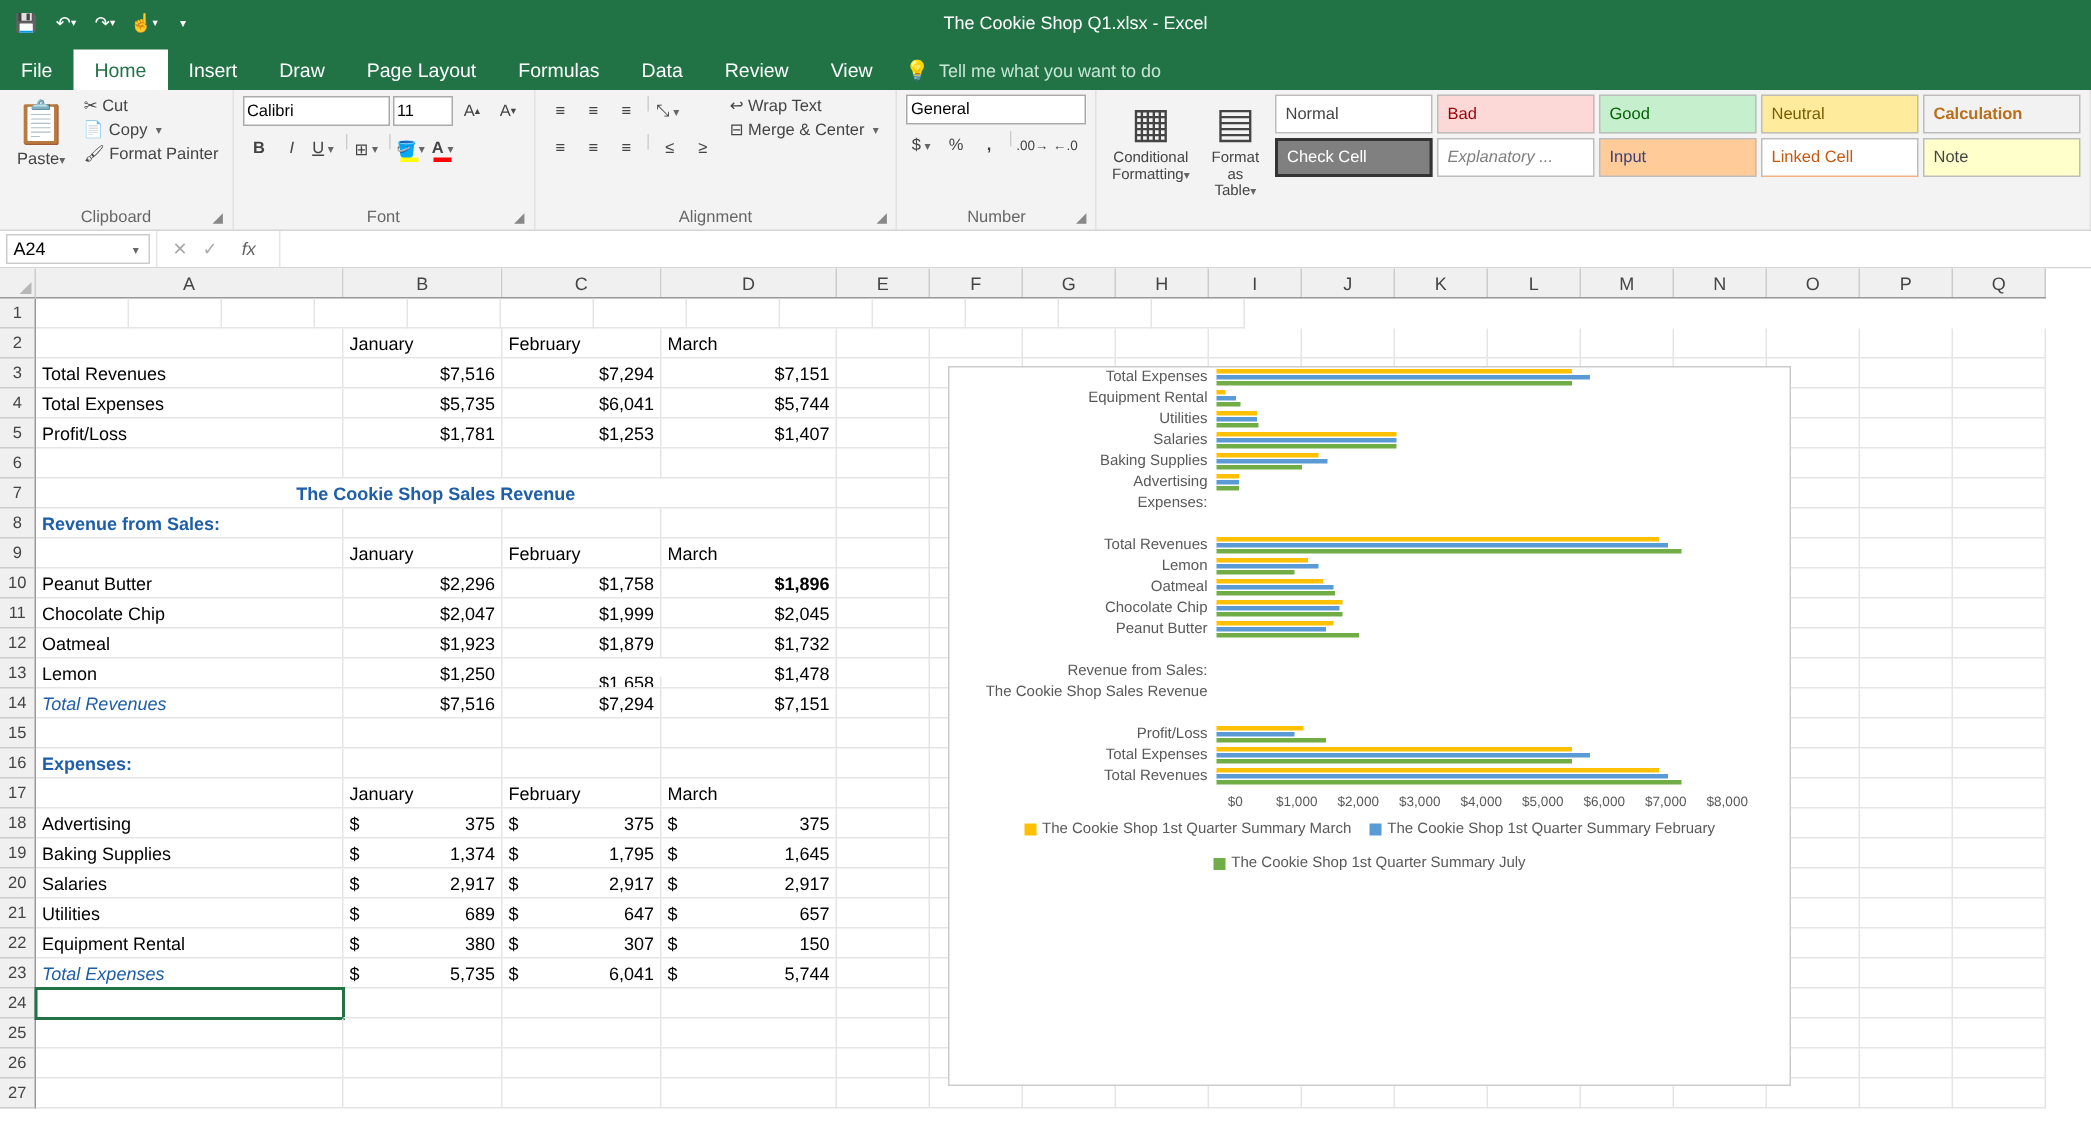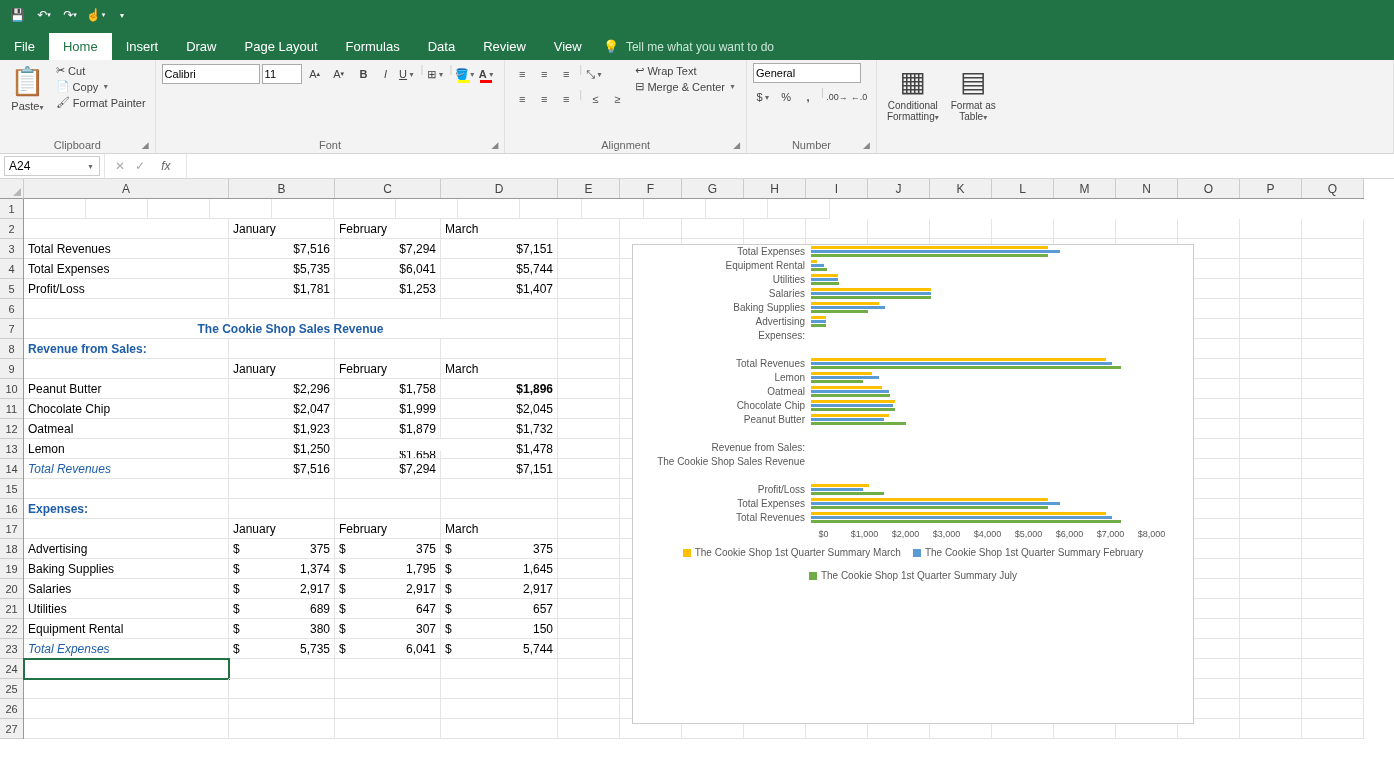--- a/index.html
+++ b/index.html
@@ -97,20 +97,21 @@
 <body>
 
 <div class="titlebar">
   <div class="qat">
     <div class="qat-btn">💾</div>
     <div class="qat-btn">↶<span style="font-size:7px;">▾</span></div>
     <div class="qat-btn">↷<span style="font-size:7px;">▾</span></div>
     <div class="qat-btn">☝<span style="font-size:7px;">▾</span></div>
     <div class="qat-btn" style="font-size:8px;">▾</div>
   </div>
+  <div class="title-center">The Cookie Shop Q1.xlsx  -  Excel</div>
   <div style="width:100px;"></div>
 </div>
 
 <div class="tabs">
   <div class="tab file">File</div>
   <div class="tab active">Home</div>
   <div class="tab">Insert</div>
   <div class="tab">Draw</div>
   <div class="tab">Page Layout</div>
   <div class="tab">Formulas</div>
@@ -144,21 +145,21 @@
         <div class="small-row">
             <span>🖌</span>
             <span>Format Painter</span>
           </div>
       </div>
     </div>
     <div class="ribbon-group-label"><span>Clipboard</span><span class="dlg-launch">◢</span></div>
   </div>
 
   <div class="ribbon-group">
-    <div class="ribbon-group-body" style="flex-direction:row; gap:3px;">
+    <div class="ribbon-group-body" style="flex-direction:column; gap:3px;">
       <div style="display:flex; gap:2px; align-items:center;">
         <input class="font-select" value="Calibri" style="">
         <input class="size-select" value="11" style="">
         <div class="mini">A<sup style="font-size:7px;">▴</sup></div>
         <div class="mini">A<sup style="font-size:7px;">▾</sup></div>
       </div>
       <div class="btn-row">
         <div class="mini">
             <b>B</b>
           </div>
@@ -212,21 +213,21 @@
             <span>Merge &amp; Center</span>
             <span class="dd">▾</span>
           </div>
       </div>
     </div>
     <div class="ribbon-group-label"><span>Alignment</span><span class="dlg-launch">◢</span></div>
   </div>
 
   <div class="ribbon-group">
     <div class="ribbon-group-body" style="flex-direction:column; gap:3px;">
-      <input class="font-select" style="width: 108px;" value="General">
+      <input class="font-select" style="width: 120px;" value="General">
       <div class="btn-row">
         <div class="mini">$<span class="dd">▾</span></div>
         <div class="mini">%</div>
         <div class="mini">
             <b>,</b>
           </div>
         <span class="sep">|</span>
         <div class="mini" style="font-size:9px;">.00→</div>
         <div class="mini" style="font-size:9px;">←.0</div>
       </div>
@@ -236,20 +237,32 @@
 
   <div class="ribbon-group" style="flex:1;">
     <div class="ribbon-group-body">
       <div class="big-btn">
         <div class="big-icon">▦</div>
         <div style="text-align:center;font-size:10px;line-height:11px;">Conditional<br>Formatting<span class="dd">▾</span></div>
       </div>
       <div class="big-btn">
         <div class="big-icon">▤</div>
         <div style="text-align:center;font-size:10px;line-height:11px;">Format as<br>Table<span class="dd">▾</span></div>
+      </div>
+      <div class="styles-gallery">
+        <div class="style-cell style-normal">Normal</div>
+        <div class="style-cell style-bad">Bad</div>
+        <div class="style-cell style-good">Good</div>
+        <div class="style-cell style-neutral">Neutral</div>
+        <div class="style-cell style-calc">Calculation</div>
+        <div class="style-cell style-check">Check Cell</div>
+        <div class="style-cell style-expl">Explanatory ...</div>
+        <div class="style-cell style-input">Input</div>
+        <div class="style-cell style-linked">Linked Cell</div>
+        <div class="style-cell style-note">Note</div>
       </div>
     </div>
   </div>
 </div>
 
 <div class="formula-bar">
   <div class="namebox">
       <span>A24</span>
       <span class="dd">▾</span>
     </div>

